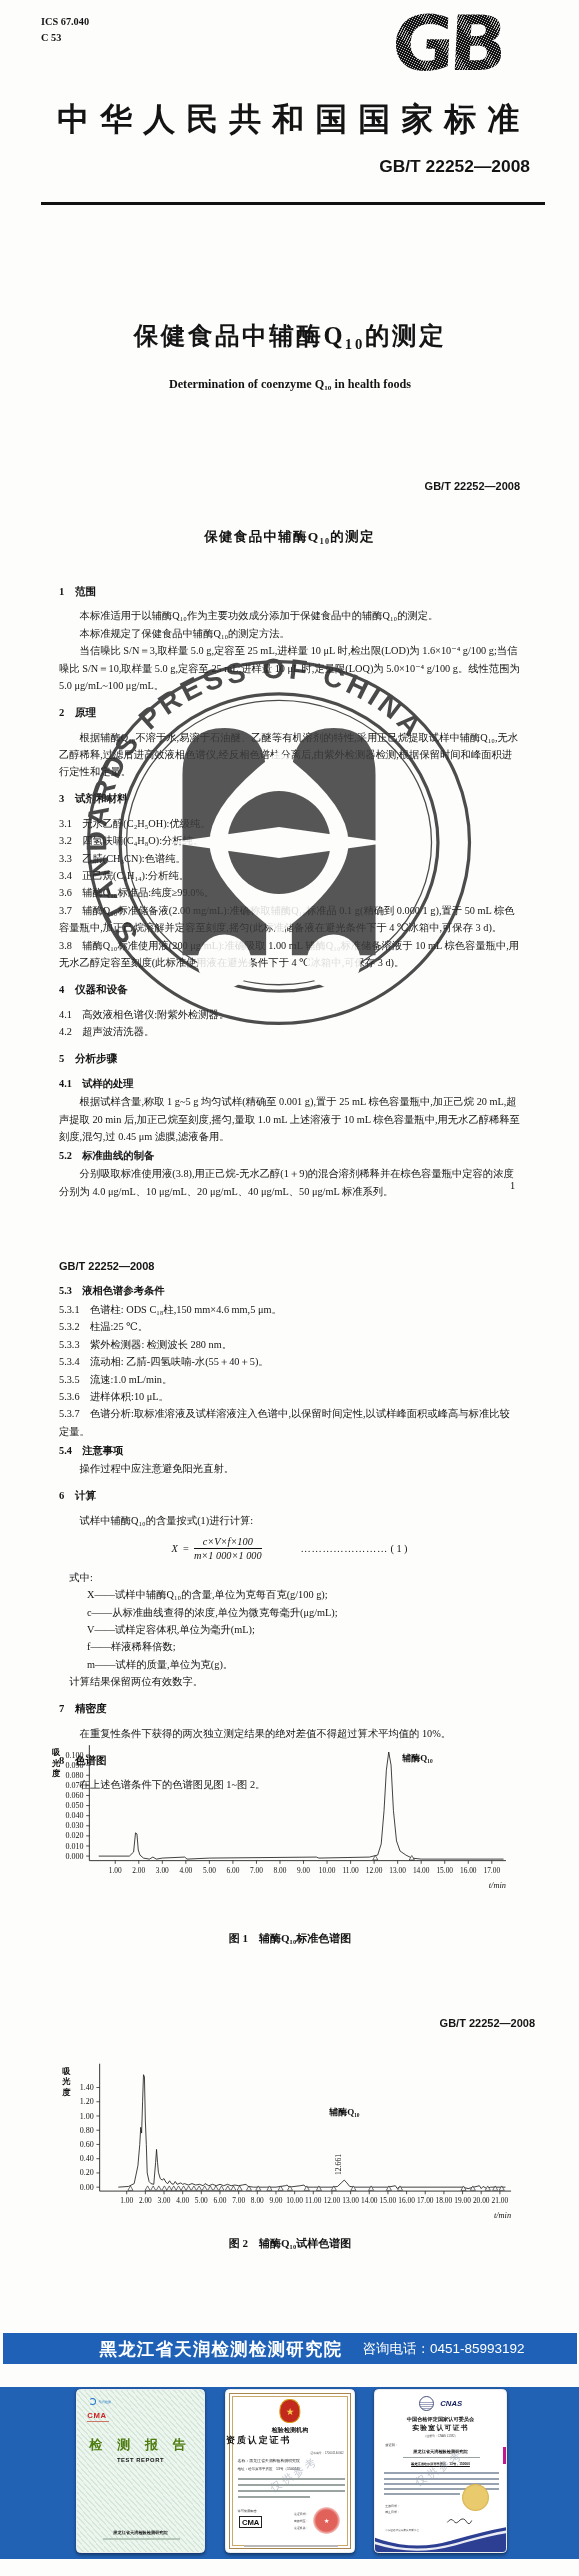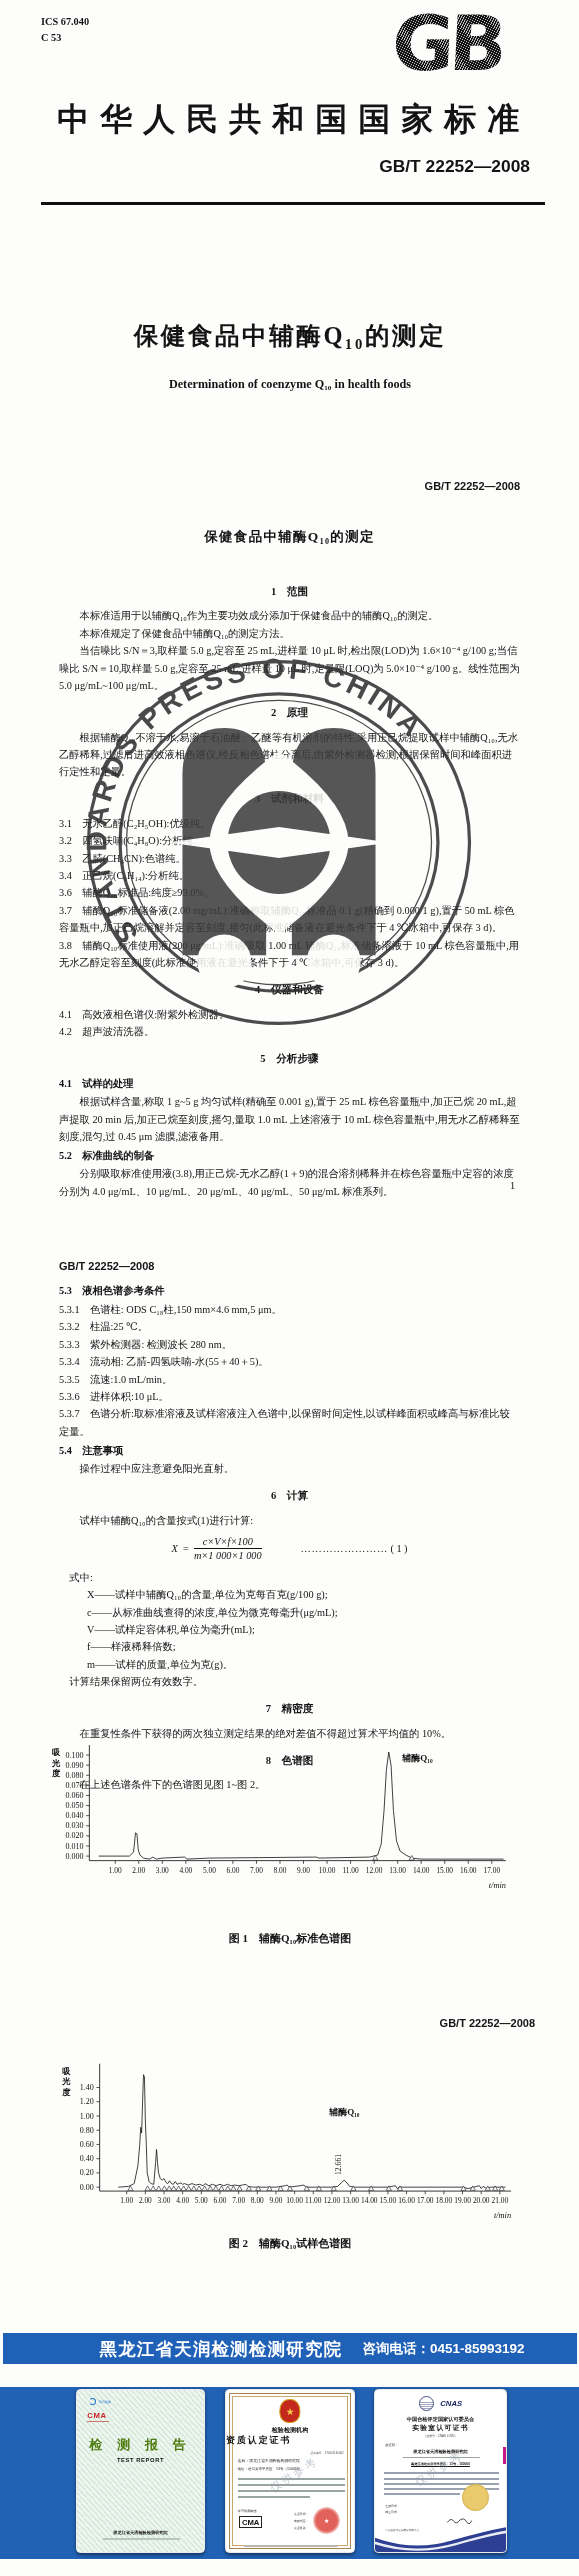--- a/index.html
+++ b/index.html
@@ -21,21 +21,21 @@
   .doc-title-en{position:absolute;left:0;top:377px;width:580px;text-align:center;
            font-size:12.2px;font-weight:bold;}
   
   .page{position:absolute;left:59px;width:461px;}
   #page1{top:480px;}
   #page2{top:1260px;}
   .hdr-r{text-align:right;font-size:11px;font-weight:bold;font-family:"Liberation Sans",sans-serif;margin:0 0 36px;}
   .hdr-l{text-align:left;font-size:11px;font-weight:bold;font-family:"Liberation Sans",sans-serif;margin:0 0 10.3px;}
   .p1-title{text-align:center;font-size:13.5px;font-weight:bold;letter-spacing:1.3px;margin:0 0 37px;}
   .blk{margin:0;font-size:10.3px;line-height:17.4px;}
-  .blk-h{font-weight:bold;font-size:10.6px;margin:9.7px 0 7px;text-align:center;}
+  .blk-h{font-weight:bold;font-size:10.6px;margin:9.7px 0 7px;}
   .blk-h2{font-weight:bold;margin:1.3px 0;}
   .blk-p{text-indent:2em;}
   .blk-def{margin-left:28px;}
   .blk-note{margin-left:10.3px;}
   .page-no{position:absolute;left:510px;top:1180px;font-size:10.3px;}
   
   .formula{display:flex;align-items:center;justify-content:center;margin:6.4px 0 7.7px;font-size:10.3px;}
   .f-var{font-style:italic;}
   .f-eq{margin:0 5.2px;}
   .frac{display:inline-block;text-align:center;font-style:italic;}
@@ -50,21 +50,21 @@
   #fig1{top:1740px;}
   #fig2{top:2056px;}
   .fig-caption{position:absolute;left:0;width:580px;text-align:center;font-size:11px;font-weight:bold;}
   #cap1{top:1931px;}
   #cap2{top:2236px;}
   .hdr-p3{position:absolute;right:45px;top:2017px;font-size:11px;font-weight:bold;font-family:"Liberation Sans",sans-serif;}
   
   #footer-bar{position:absolute;left:2.6px;right:2.6px;top:2333px;height:31px;background:#1f61b6;
      display:flex;align-items:center;justify-content:center;font-family:"Liberation Sans",sans-serif;color:#fff;}
   .f-company{font-size:17.4px;font-weight:bold;letter-spacing:1.3px;margin-left:44px;}
-  .f-phone{font-size:13.5px;font-weight:bold;margin-left:20px;}
+  .f-phone{font-size:13.5px;font-weight:normal;margin-left:20px;}
   #footer-blue{position:absolute;left:0;right:0;top:2387px;height:172px;background:#2262b5;}
   .cert{position:absolute;top:2389px;height:164px;border-radius:4.5px;background:#fff;
         box-shadow:0 1.9px 3.9px rgba(0,0,0,.45);border:1.3px solid #ececec;box-sizing:border-box;overflow:hidden;
         font-family:"Liberation Sans",sans-serif;}
   #cert1{left:76px;width:129px;background:#ecf5ee;}
   #cert1 .tex{position:absolute;inset:0;background:repeating-linear-gradient(48deg,rgba(150,195,165,.28) 0 1.3px,transparent 1.3px 3.9px);}
   .c1-minilogo{position:absolute;left:11.6px;top:7.7px;font-size:3.2px;color:#2277cc;display:flex;align-items:center;gap:1.9px;}
   .c1-minilogo .dot{width:5.8px;height:5.8px;border-radius:50%;border:1.3px solid #2277cc;border-left-color:transparent;}
   .c1-cma{position:absolute;left:10.3px;top:20.6px;color:#c22;font-weight:900;font-size:7.7px;letter-spacing:0.6px;}
   .c1-cma .sub{display:block;height:1.3px;width:22px;background:#c76;margin-top:1.3px;}

